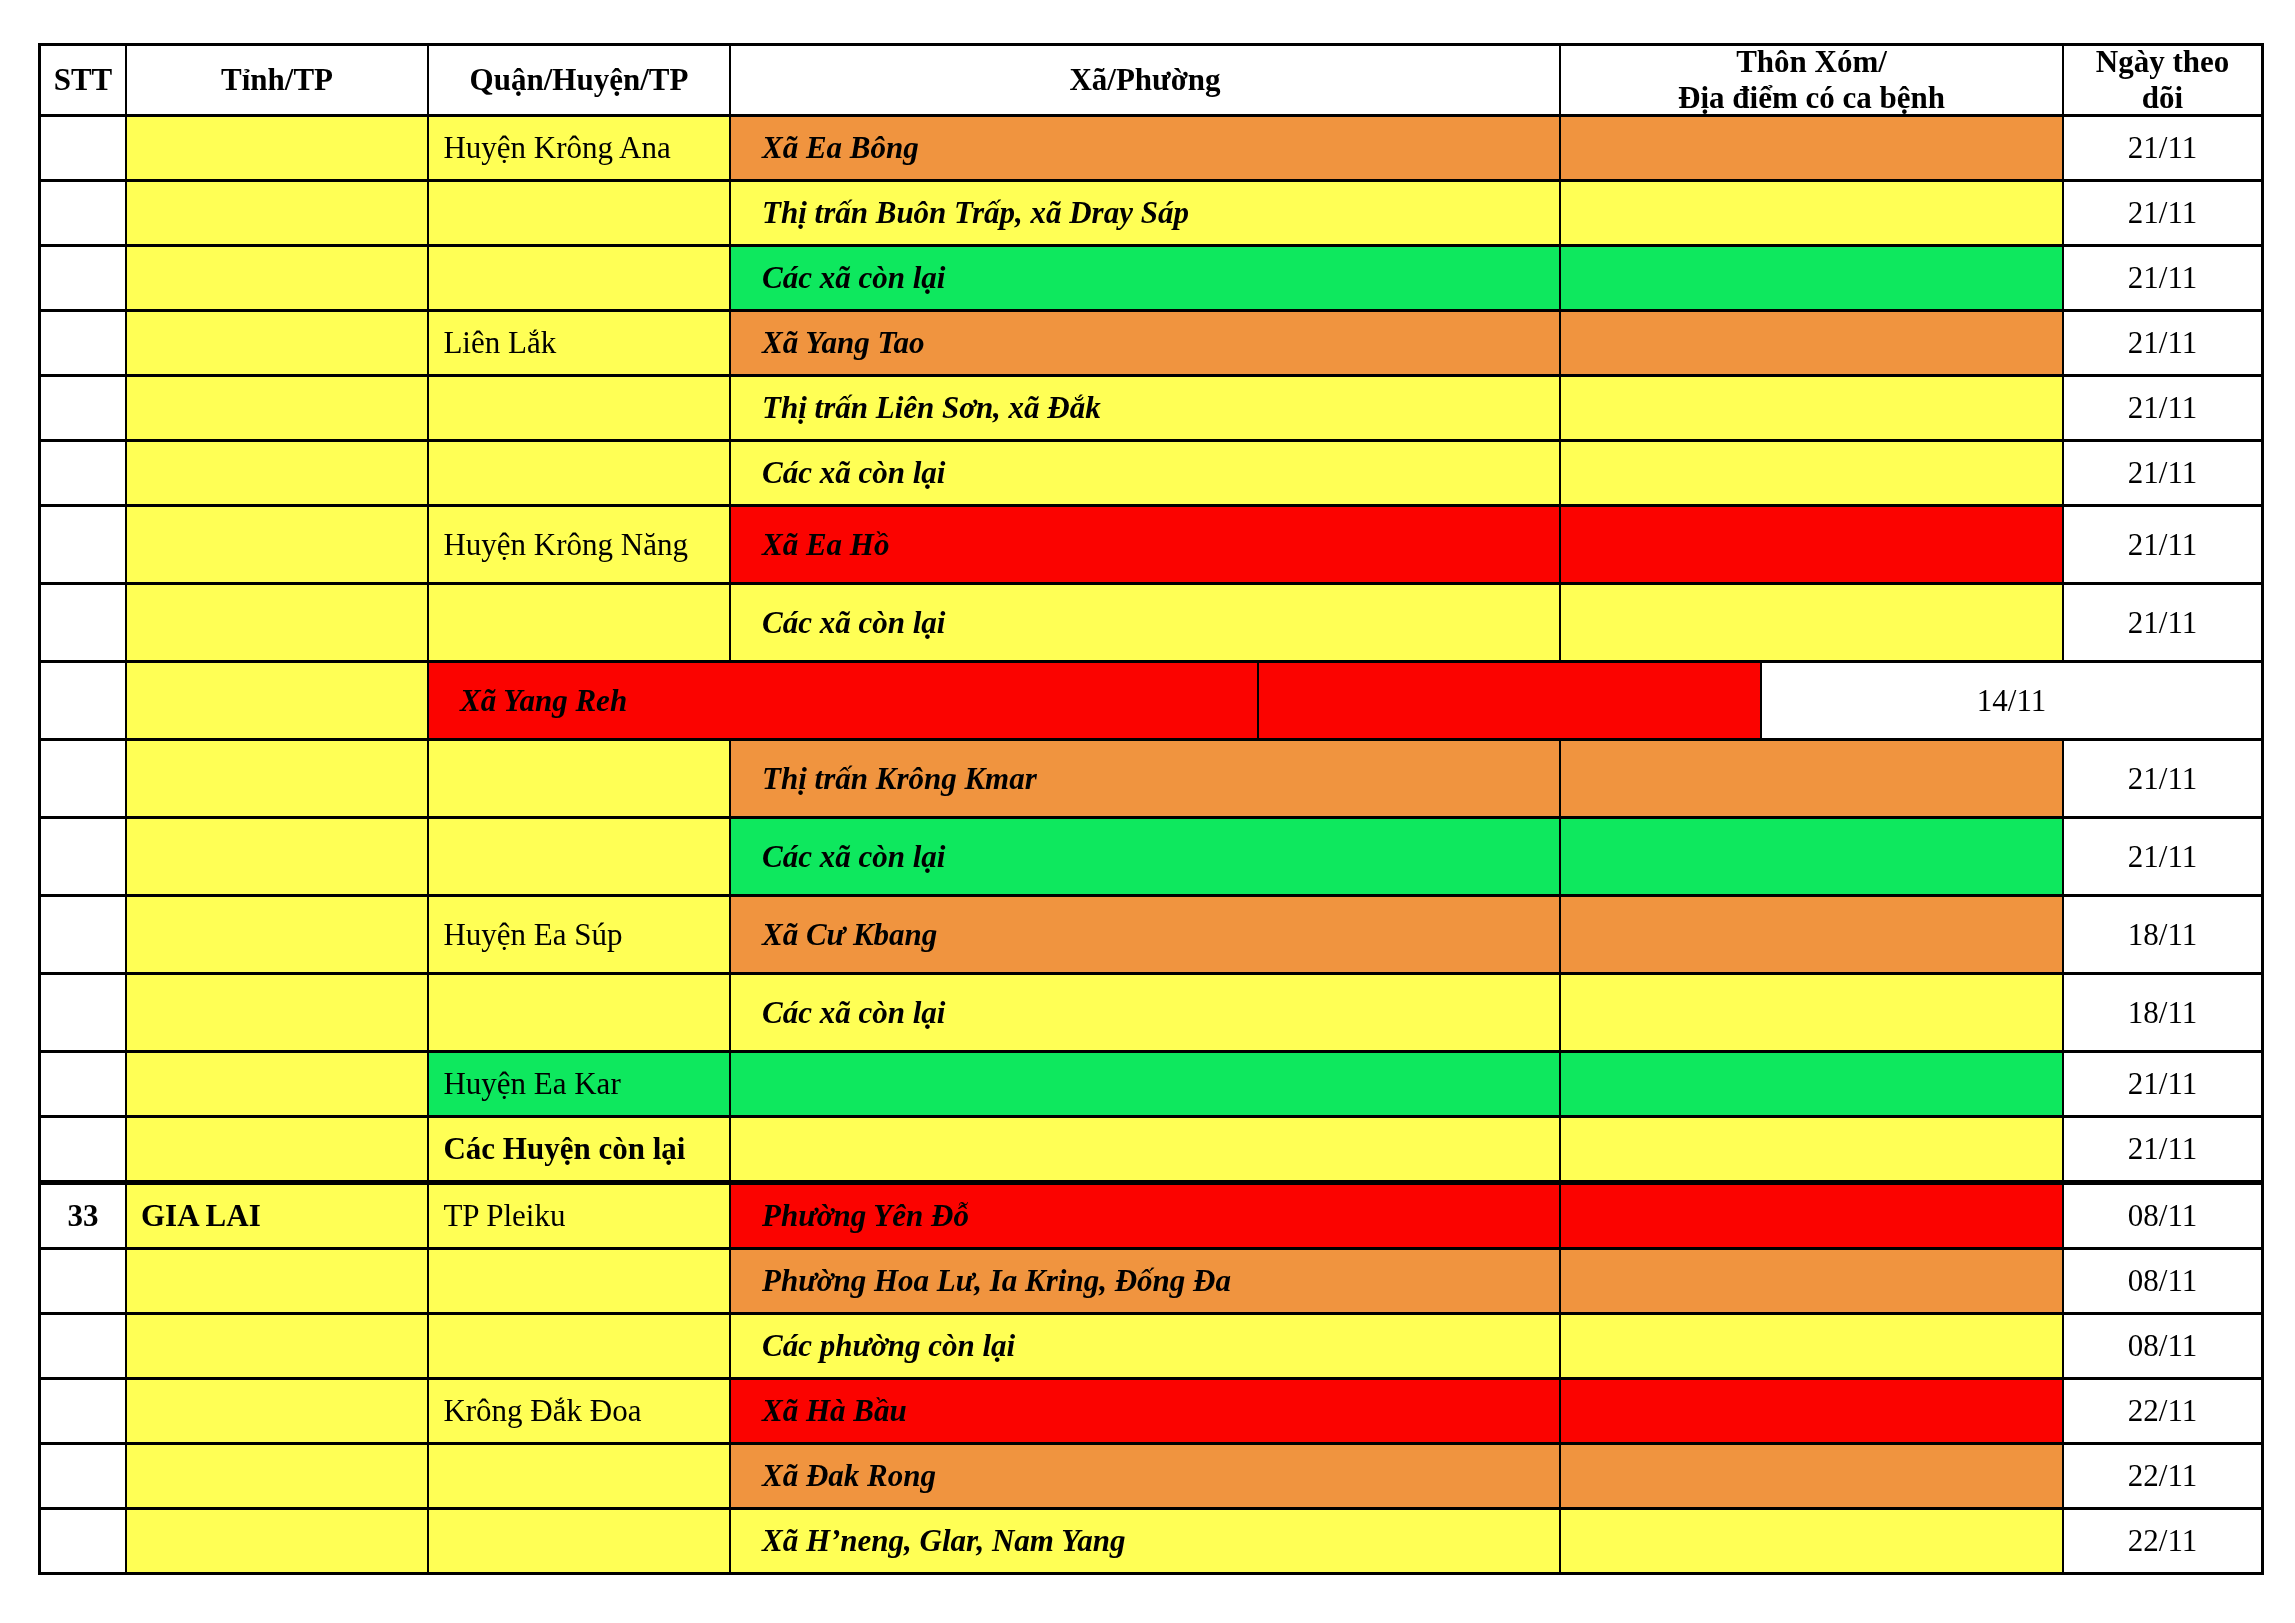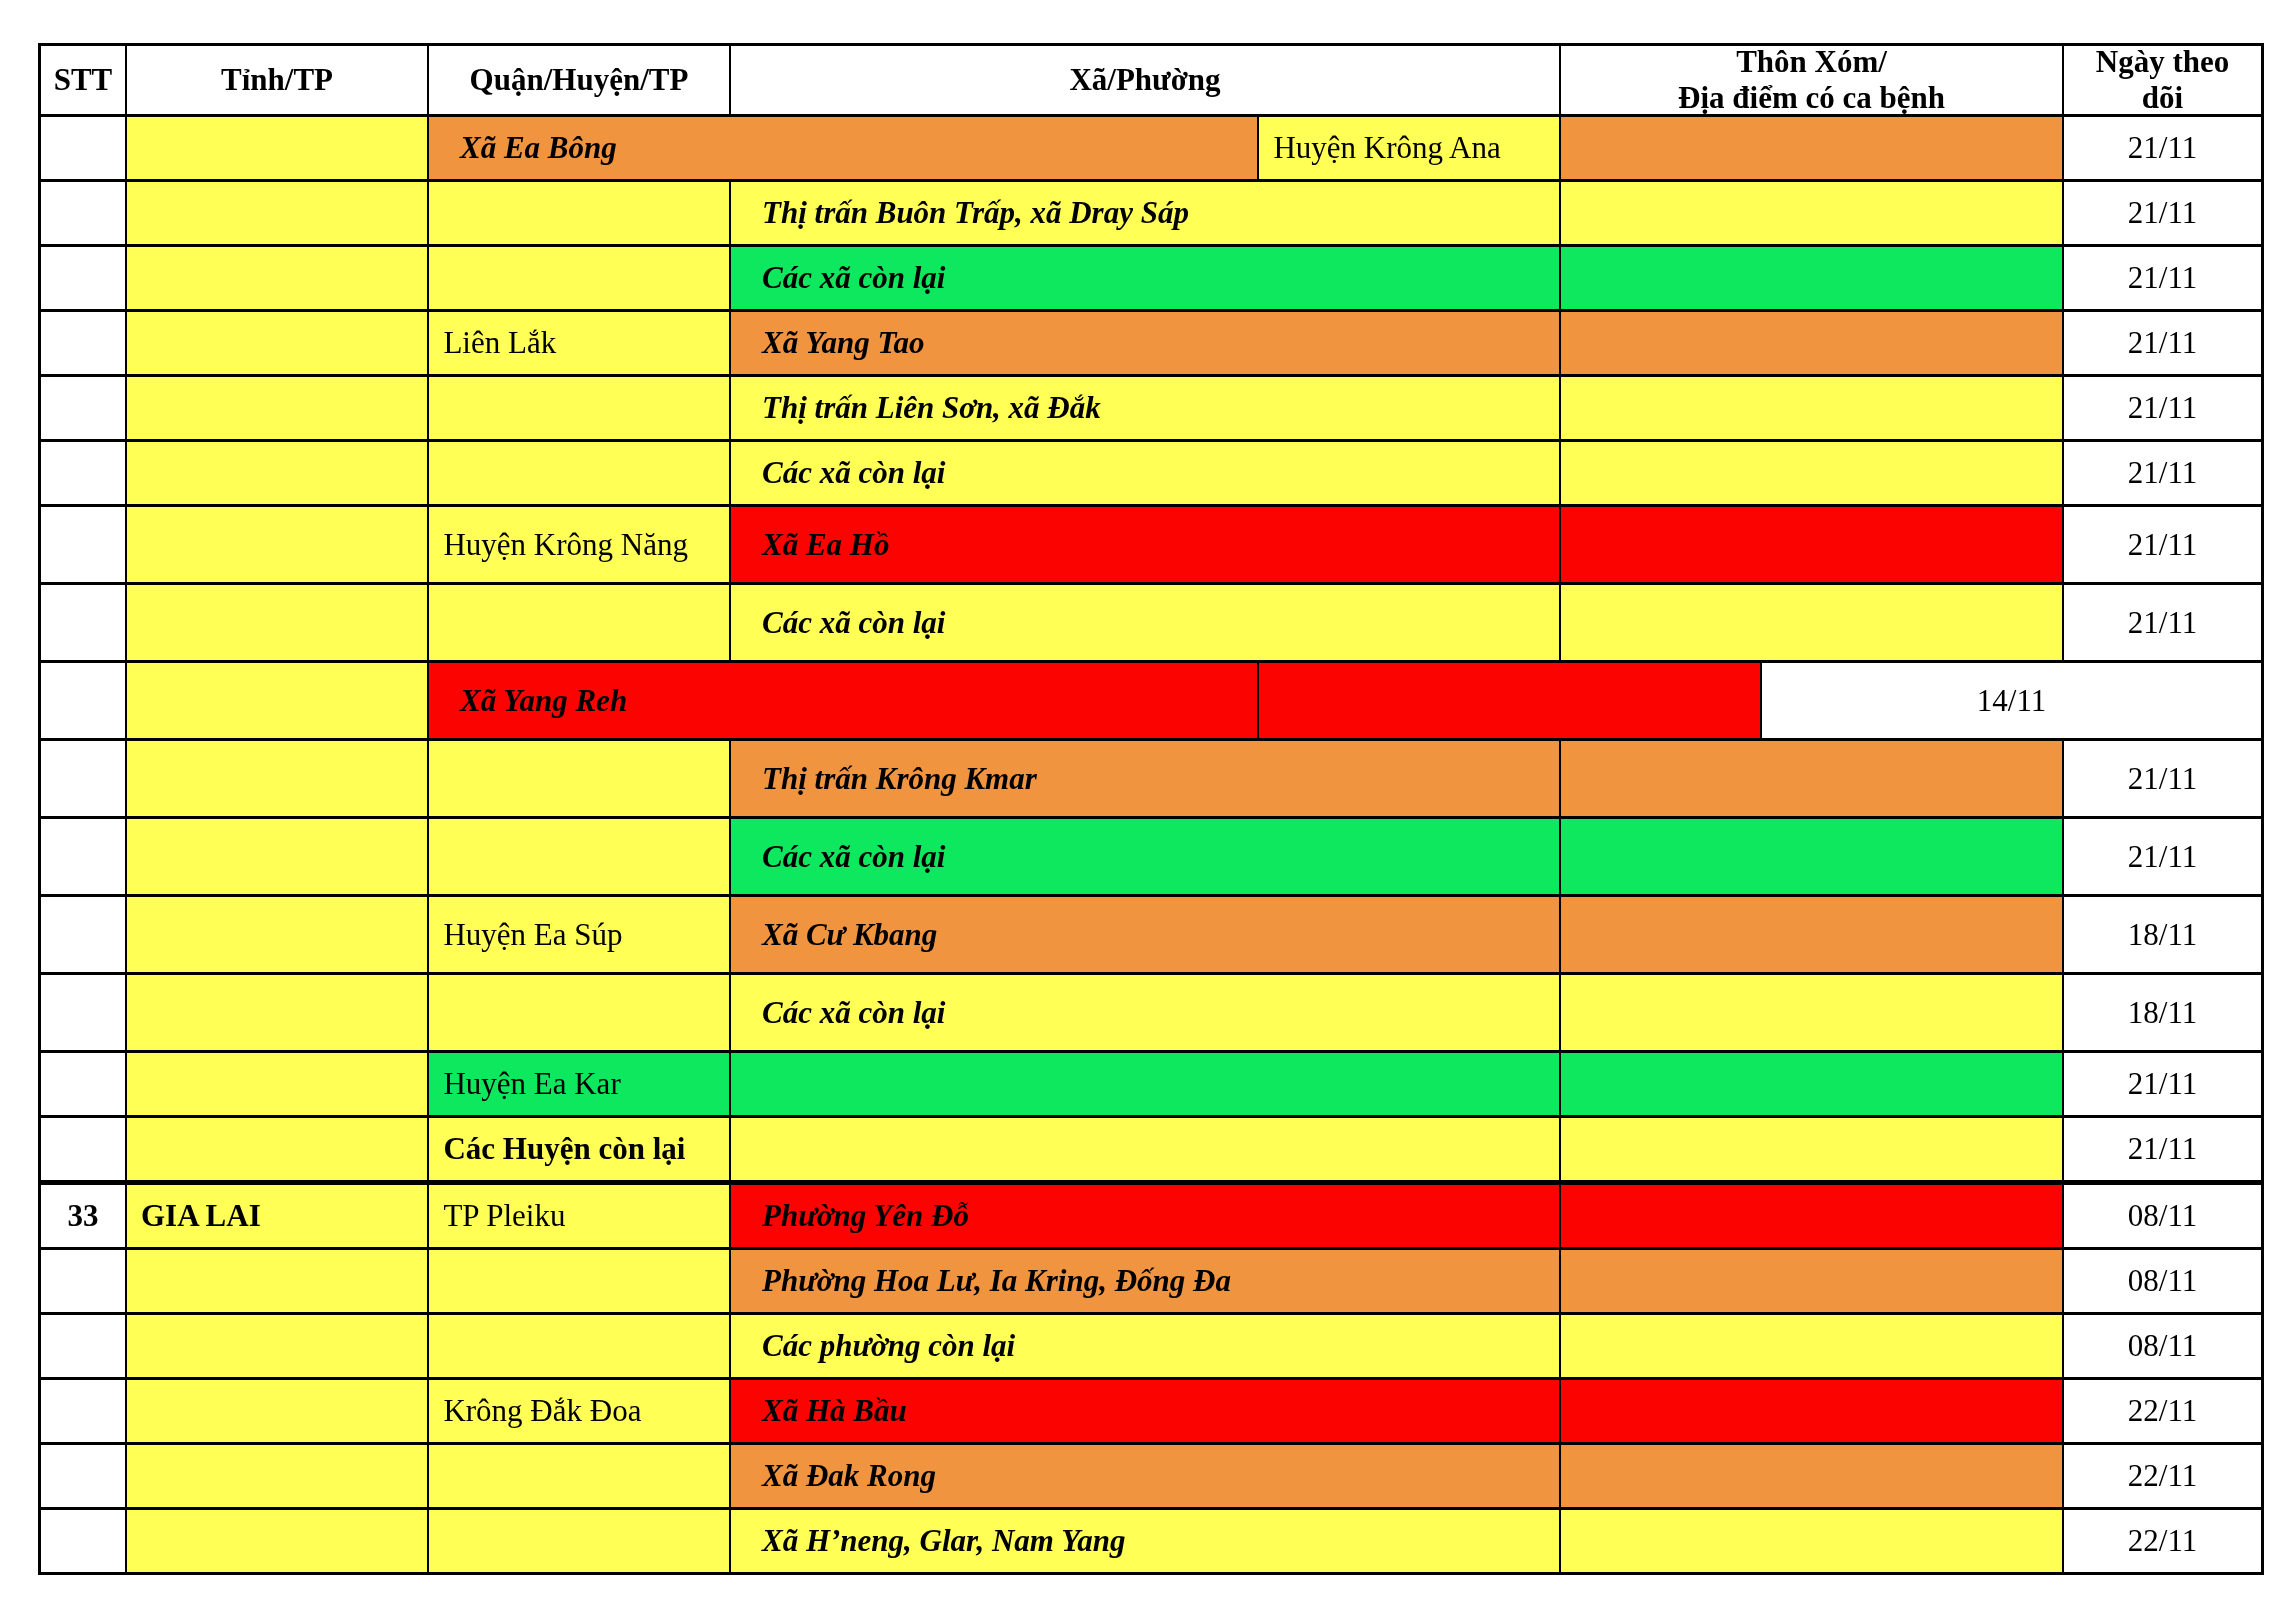--- a/index.html
+++ b/index.html
@@ -43,22 +43,22 @@
     <div class="cell c-ward">Xã/Phường</div>
     <div class="cell c-thon">Thôn Xóm/
 Địa điểm có ca bệnh</div>
     <div class="cell c-date">Ngày theo
 dõi</div>
   </div>
   <div>
       <div class="row">
         <div class="cell c-stt" style="background: rgb(255, 255, 255);"></div>
         <div class="cell c-prov" style="background: rgb(255, 255, 85);"></div>
+        <div class="cell c-dist" style="background: rgb(255, 255, 85);">Huyện Krông Ana</div>
         <div class="cell c-ward" style="background: rgb(240, 148, 63);">Xã Ea Bông</div>
-        <div class="cell c-dist" style="background: rgb(255, 255, 85);">Huyện Krông Ana</div>
         <div class="cell c-thon" style="background: rgb(240, 148, 63);"></div>
         <div class="cell c-date" style="background: rgb(255, 255, 255);">21/11</div>
       </div>
       <div class="row">
         <div class="cell c-stt" style="background: rgb(255, 255, 255);"></div>
         <div class="cell c-prov" style="background: rgb(255, 255, 85);"></div>
         <div class="cell c-dist" style="background: rgb(255, 255, 85);"></div>
         <div class="cell c-ward" style="background: rgb(255, 255, 85);">Thị trấn Buôn Trấp, xã Dray Sáp</div>
         <div class="cell c-thon" style="background: rgb(255, 255, 85);"></div>
         <div class="cell c-date" style="background: rgb(255, 255, 255);">21/11</div>

